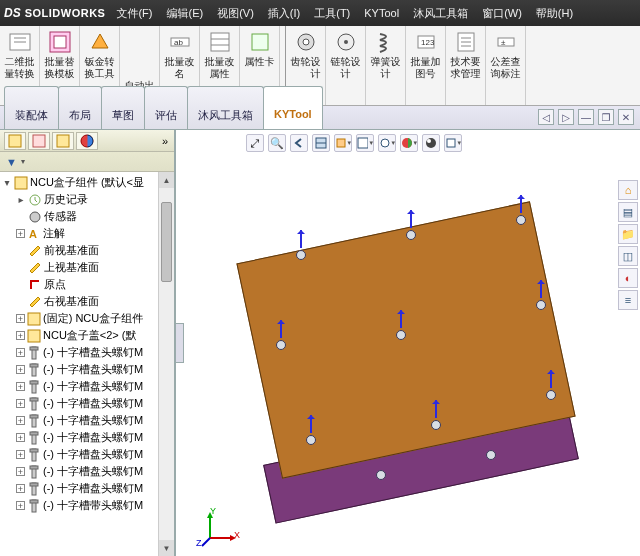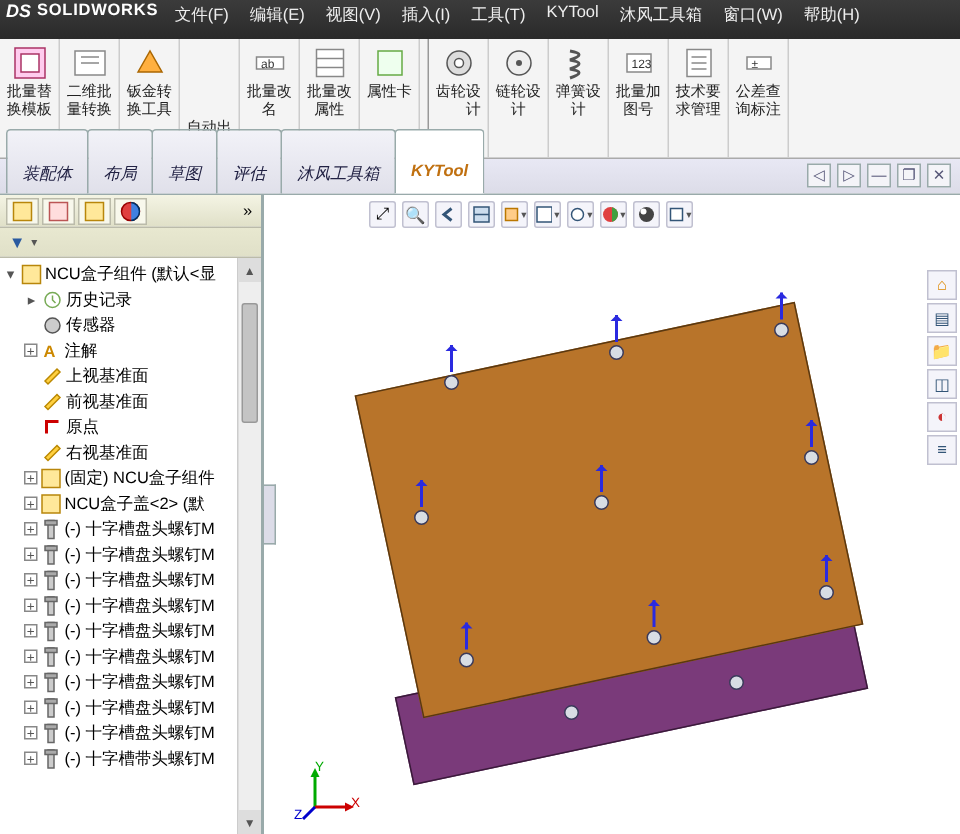--- a/index.html
+++ b/index.html
@@ -1,35 +1,35 @@
 <!DOCTYPE html>
 <html><head>
 <meta charset="utf-8">
 <style>
   * { box-sizing: border-box; margin: 0; padding: 0; font-family: "Microsoft YaHei", Arial, sans-serif; }
   body { width: 640px; height: 556px; overflow: hidden; background: #fff; font-size: 11px; }
 
   
-  .titlebar { height: 26px; background: linear-gradient(#3b3b3b,#2a2a2a); display: flex; align-items: flex-start; gap: 8px; color: #fff; padding: 0 4px; }
+  .titlebar { height: 26px; background: linear-gradient(#3b3b3b,#2a2a2a); display: flex; align-items: center; gap: 8px; color: #fff; padding: 0 4px; }
   .logo { display:flex; align-items:center; gap:4px; }
   .logo-ds { font-weight:bold; font-style:italic; color:#fff; font-size:12px; }
   .logo-name { font-weight:bold; letter-spacing:0.5px; color:#fff; }
   .menu-item { color:#eee; font-size:11px; cursor:default; padding:2px 3px; }
 
   
   .cmd-bar { height: 80px; background: #f4f4f4; border-bottom:1px solid #aaa; display:flex; }
   .cmd-group { display:flex; }
   .cmd-btn { width: 40px; display:flex; flex-direction:column; align-items:center; justify-content:flex-start; padding:4px 0; border-right:1px solid #ccc; cursor:default; }
   .cmd-icon { width:24px; height:24px; margin-bottom:2px; }
   .cmd-label { font-size:10px; line-height:12px; text-align:center; color:#222; }
   .cmd-sep { width:6px; border-right:1px solid #999; }
 
   
   .tab-strip { height:24px; background:linear-gradient(#e8e8f4,#dcdce8); border-bottom:1px solid #9aa; display:flex; align-items:flex-end; padding-left:4px; position:relative;}
-  .tab { height:22px; padding:21px 10px; font-size:11px; color:#224; border:1px solid #9aa; border-bottom:none; background:linear-gradient(#f2f2f8,#e0e0ea); margin-right:-1px; border-radius:3px 3px 0 0; cursor:default;font-style:italic;}
+  .tab { height:22px; padding:21px 10px; font-size:11px; color:#224; border:1px solid #9aa; border-bottom:none; background:linear-gradient(#f2f2f8,#e0e0ea); margin-right:-1px; border-radius:3px 3px 0 0; cursor:default;}
   .tab.active { background:#fff; color:#c07010; font-weight:bold; }
   .tab-right-ctrls { position:absolute; right:6px; top:3px; display:flex; gap:4px; }
   .mini-btn { width:16px; height:16px; border:1px solid #9aa; background:#f4f4f8; display:flex; align-items:center; justify-content:center; font-size:10px; color:#557; cursor:default;}
 
   
   .workspace { display:flex; height: calc(556px - 26px - 80px - 24px); position:relative; }
 
   
   .tree-panel { width:176px; border-right:2px solid #9aa; display:flex; flex-direction:column; background:#fff; }
   .tree-tabs { height:22px; background:linear-gradient(#f4f4e4,#e0e0c8); display:flex; align-items:center; padding-left:4px; border-bottom:1px solid #bba;}
@@ -82,34 +82,34 @@
   <span class="menu-item">KYTool</span>
   <span class="menu-item">沐风工具箱</span>
   <span class="menu-item">窗口(W)</span>
   <span class="menu-item">帮助(H)</span>
 </div>
 
 <div class="cmd-bar">
   <div class="cmd-group">
     <div class="cmd-btn">
       <svg class="cmd-icon">
-          <rect x="2" y="2" width="20" height="20" fill="#fce" stroke="#a36"></rect>
-          <rect x="6" y="6" width="12" height="12" fill="#fff" stroke="#a36"></rect>
-        </svg>
-      <span class="cmd-label" style="white-space:pre;">批量替
-换模板</span>
-    </div>
-    <div class="cmd-btn">
-      <svg class="cmd-icon">
           <rect x="2" y="4" width="20" height="16" fill="#fff" stroke="#888"></rect>
           <line x1="6" y1="8" x2="18" y2="8" stroke="#888"></line>
           <line x1="6" y1="12" x2="18" y2="12" stroke="#888"></line>
         </svg>
       <span class="cmd-label" style="white-space:pre;">二维批
 量转换</span>
+    </div>
+    <div class="cmd-btn">
+      <svg class="cmd-icon">
+          <rect x="2" y="2" width="20" height="20" fill="#fce" stroke="#a36"></rect>
+          <rect x="6" y="6" width="12" height="12" fill="#fff" stroke="#a36"></rect>
+        </svg>
+      <span class="cmd-label" style="white-space:pre;">批量替
+换模板</span>
     </div>
     <div class="cmd-btn">
       <svg class="cmd-icon">
           <path d="M4 18 L12 4 L20 18 Z" fill="#ffb040" stroke="#a60"></path>
         </svg>
       <span class="cmd-label" style="white-space:pre;">钣金转
 换工具</span>
     </div>
     <div class="cmd-btn">
       <svg class="cmd-icon">
@@ -276,28 +276,28 @@
           <svg class="tic">
             <text x="2" y="11" font-size="11" fill="#c80" font-weight="bold">A</text>
           </svg>
           <span class="lbl">注解</span>
         </div>
       <div class="tree-item">
           <span class="pad" style="width:24px"></span>
           <svg class="tic">
             <path d="M2 10 L10 2 L12 4 L4 12 Z" fill="#ffd040" stroke="#b80"></path>
           </svg>
+          <span class="lbl">前视基准面</span>
+        </div>
+      <div class="tree-item">
+          <span class="pad" style="width:24px"></span>
+          <svg class="tic">
+            <path d="M2 10 L10 2 L12 4 L4 12 Z" fill="#ffd040" stroke="#b80"></path>
+          </svg>
           <span class="lbl">上视基准面</span>
-        </div>
-      <div class="tree-item">
-          <span class="pad" style="width:24px"></span>
-          <svg class="tic">
-            <path d="M2 10 L10 2 L12 4 L4 12 Z" fill="#ffd040" stroke="#b80"></path>
-          </svg>
-          <span class="lbl">前视基准面</span>
         </div>
       <div class="tree-item">
           <span class="pad" style="width:24px"></span>
           <svg class="tic">
             <path d="M3 11 L3 3 L11 3" fill="none" stroke="#c00" stroke-width="2"></path>
           </svg>
           <span class="lbl">原点</span>
         </div>
       <div class="tree-item">
           <span class="pad" style="width:24px"></span>

